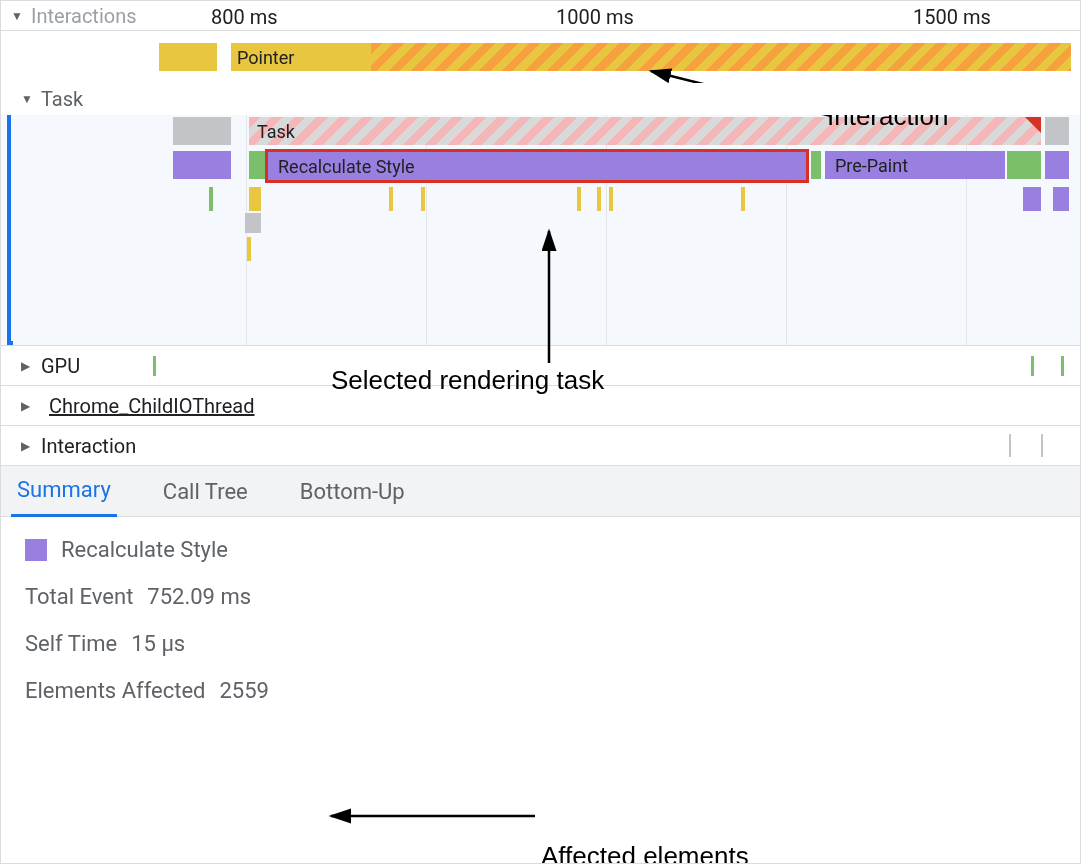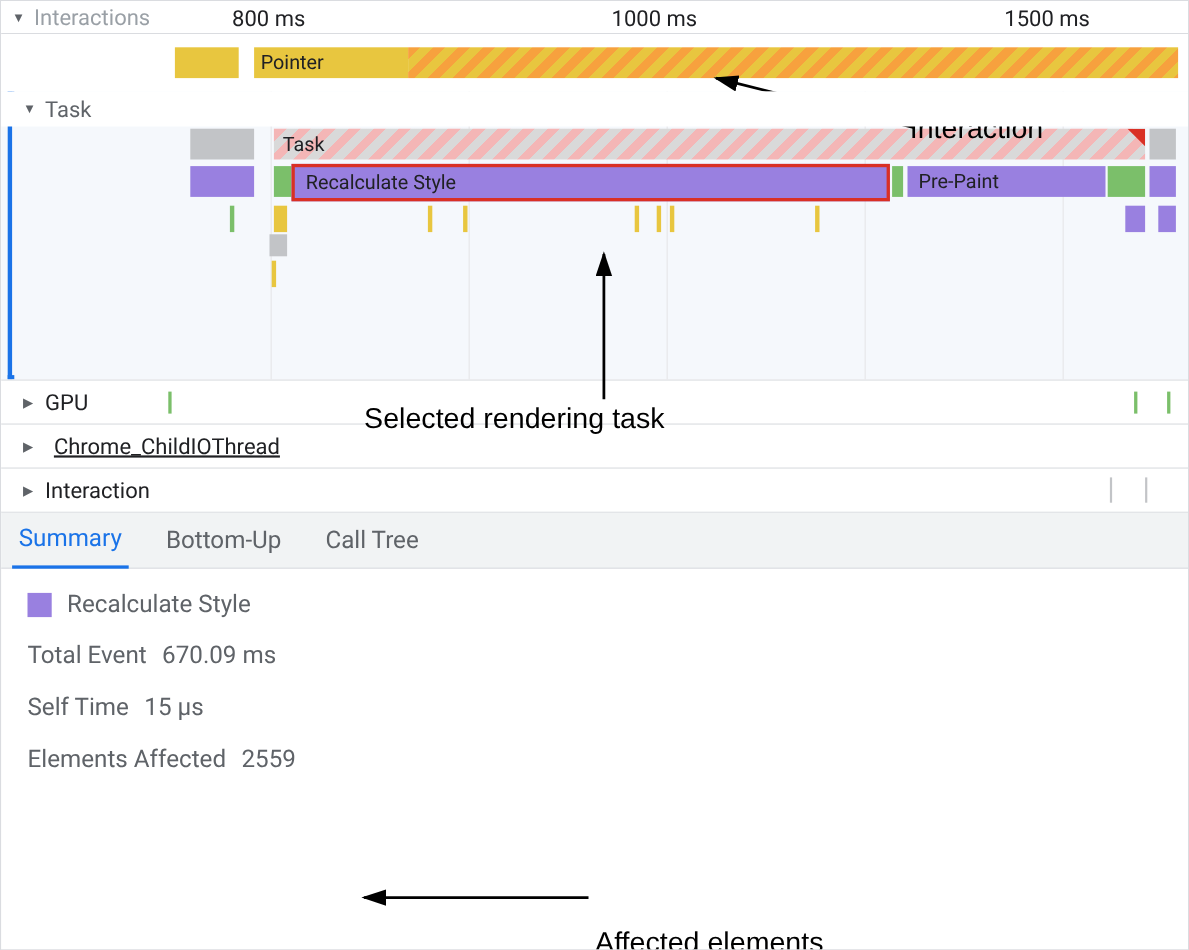--- a/index.html
+++ b/index.html
@@ -112,21 +112,21 @@
   }
   .tiny-mark { position:absolute; width:3px; background:#7bbf6a; height:20px; top:10px;}
   .tabs {
     display:flex;
     background:#f1f3f4;
     border-top:1px solid #dadce0;
     border-bottom:1px solid #dadce0;
     height:52px;
     align-items:center;
     padding:0 10px;
-    gap:28px;
+    gap:40px;
   }
   .tab {
     font-size:22px;
     color:#5f6368;
     padding:12px 6px;
     cursor:pointer;
   }
   .tab.active {
     color:#1a73e8;
     border-bottom:3px solid #1a73e8;
@@ -252,32 +252,32 @@
 
 <div class="section-row">
   <span class="triangle">▶</span>
   <span style="margin-left:6px;">Interaction</span>
   <div style="position:absolute; left:1008px; top:8px; bottom:8px; width:2px; background:#c2c4c7;"></div>
   <div style="position:absolute; left:1040px; top:8px; bottom:8px; width:2px; background:#c2c4c7;"></div>
 </div>
 
 <div class="tabs">
   <div class="tab active">Summary</div>
+  <div class="tab">Call Tree</div>
   <div class="tab">Bottom-Up</div>
-  <div class="tab">Call Tree</div>
 </div>
 
 <div class="details">
   <div class="details-row">
     <span class="swatch"></span>
     <span>Recalculate Style</span>
   </div>
   <div class="details-row">
     <span>Total Event</span>
-    <span>670.09 ms</span>
+    <span>752.09 ms</span>
   </div>
   <div class="details-row">
     <span>Self Time</span>
     <span>15 µs</span>
   </div>
   <div class="details-row">
     <span>Elements Affected</span>
     <span>2559</span>
   </div>
 </div>

